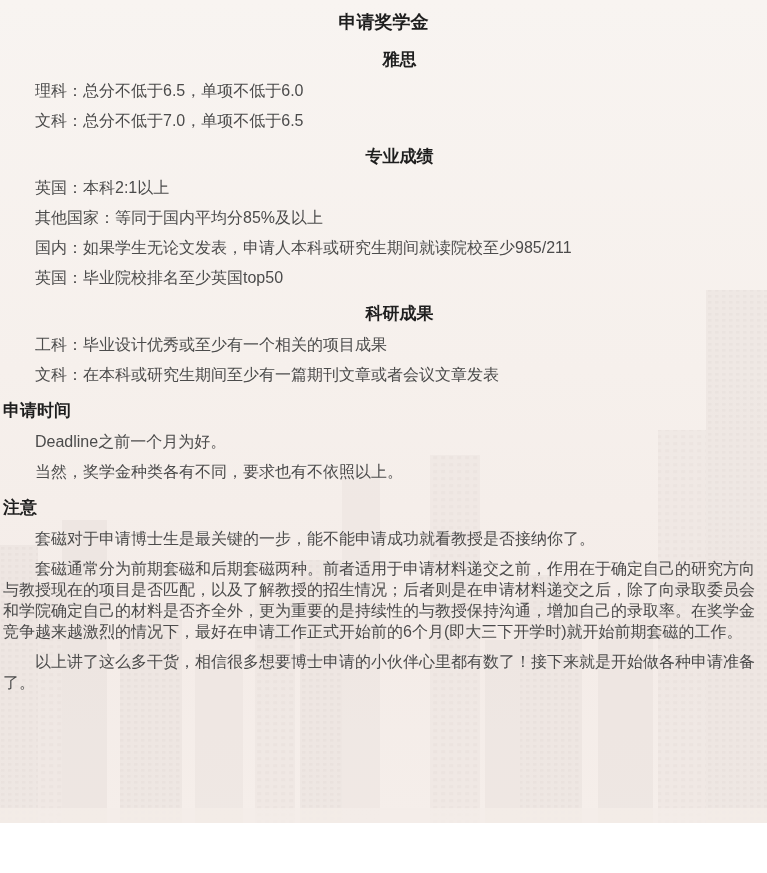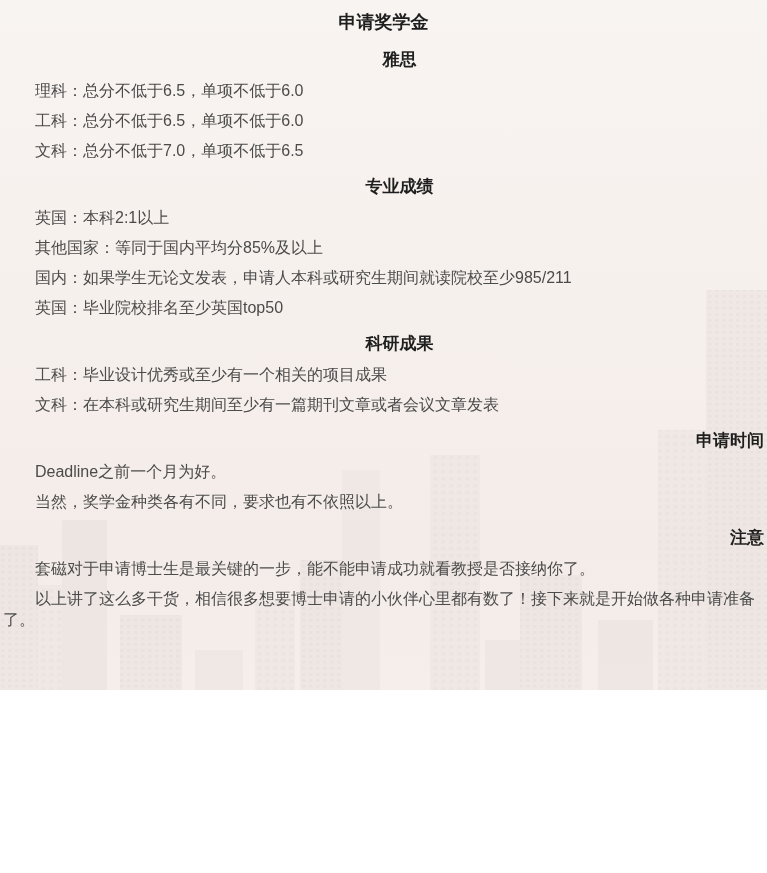--- a/index.html
+++ b/index.html
@@ -1,18 +1,18 @@
 <!DOCTYPE html>
 <html><head>
 <meta charset="utf-8">
 <style>
   html,body{margin:0;padding:0;background:#fff;}
   .page{
     position:relative;
-    width:767px;height:690px;
+    width:767px;height:823px;
     overflow:hidden;
     background:linear-gradient(#f8f4f1 0%, #f6f0ec 45%, #f4ece8 78%, #f5eeea 100%);
     font-family:"Liberation Sans","DejaVu Sans",sans-serif;
   }
   .skyline{
     position:absolute;left:0;top:0;width:767px;height:873px;
     pointer-events:none;
   }
   .content{
     position:absolute;left:0;top:0;width:767px;height:873px;
@@ -30,21 +30,21 @@
     color:#1e1e1e;
   }
   .content h2{
     font-size:17px;line-height:23px;
     margin:14px 0 9px;
     font-weight:bold;
     color:#1e1e1e;
     text-align:center;
   }
   .content h2.sub{margin-left:32px;}
-  .content h2.center{text-align:right;}
+  .content h2.center{text-align:left;}
   .content p{
     margin:9px 0;
     text-indent:2em;
   }
 </style>
 </head>
 <body>
 
 <div class="page">
 
@@ -79,36 +79,36 @@
     </g>
   </svg>
 
   <div class="content">
 
     <h1>申请奖学金</h1>
 
 
     <h2 class="sub">雅思</h2>
     <p>理科：总分不低于6.5，单项不低于6.0</p>
-    <p>工科：总分不低于6.5，单项不低于6.0</p>
     <p>文科：总分不低于7.0，单项不低于6.5</p>
 
     <h2 class="sub">专业成绩</h2>
     <p>英国：本科2:1以上</p>
     <p>其他国家：等同于国内平均分85%及以上</p>
 
     <p>国内：如果学生无论文发表，申请人本科或研究生期间就读院校至少985/211</p>
     <p>英国：毕业院校排名至少英国top50</p>
 
     <h2 class="sub">科研成果</h2>
     <p>工科：毕业设计优秀或至少有一个相关的项目成果</p>
     <p>文科：在本科或研究生期间至少有一篇期刊文章或者会议文章发表</p>
 
     <h2 class="center">申请时间</h2>
     <p>Deadline之前一个月为好。</p>
     <p>当然，奖学金种类各有不同，要求也有不依照以上。</p>
 
     <h2 class="center">注意</h2>
     <p>套磁对于申请博士生是最关键的一步，能不能申请成功就看教授是否接纳你了。</p>
+    <p>套磁通常分为前期套磁和后期套磁两种。前者适用于申请材料递交之前，作用在于确定自己的研究方向与教授现在的项目是否匹配，以及了解教授的招生情况；后者则是在申请材料递交之后，除了向录取委员会和学院确定自己的材料是否齐全外，更为重要的是持续性的与教授保持沟通，增加自己的录取率。在奖学金竞争越来越激烈的情况下，最好在申请工作正式开始前的6个月(即大三下开学时)就开始前期套磁的工作。</p>
     <p>以上讲了这么多干货，相信很多想要博士申请的小伙伴心里都有数了！接下来就是开始做各种申请准备了。</p>
 
   </div>
 </div>
 
 </body></html>

